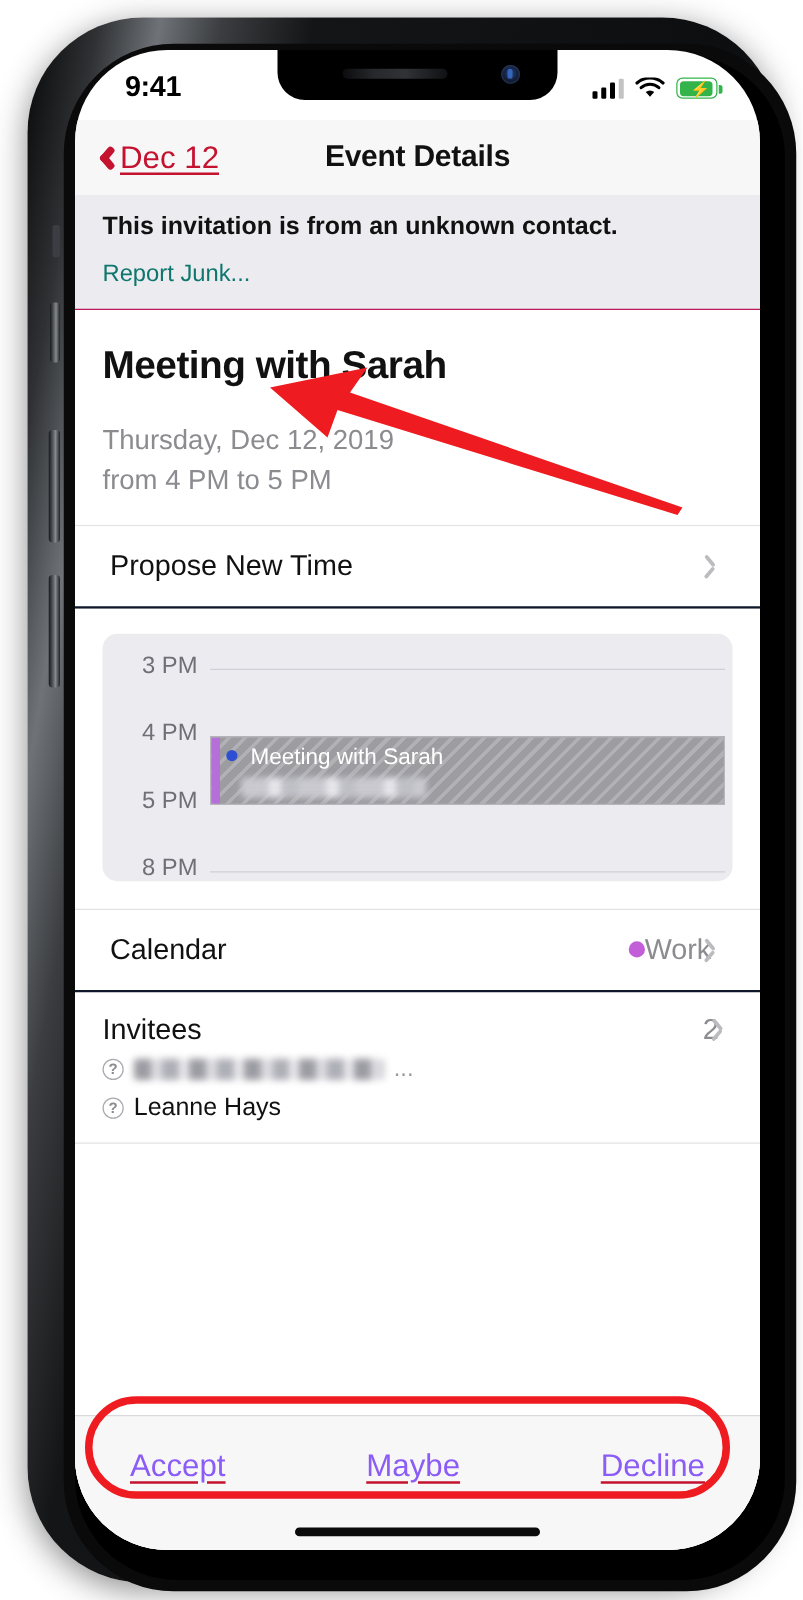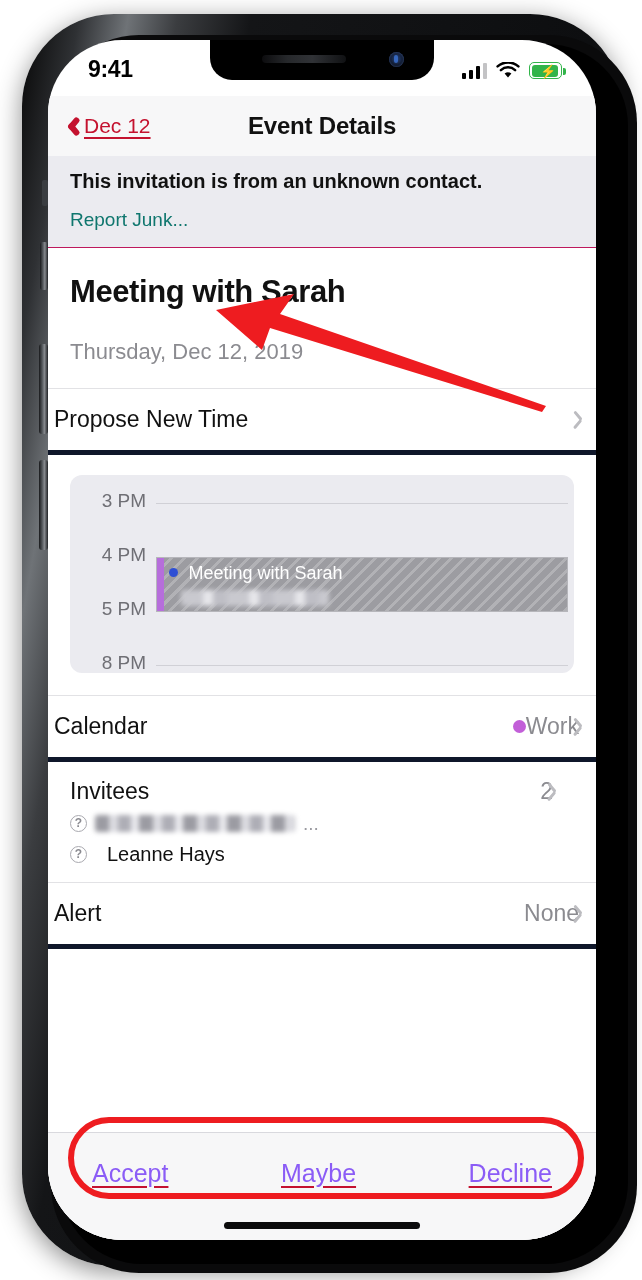--- a/index.html
+++ b/index.html
@@ -37,21 +37,21 @@
   .btn-hw { position: absolute; background: linear-gradient(90deg,#17181a,#5c6064 40%,#86898d 60%,#202225); border-radius: 3px; }
   .btn-mute  { left: 18px; top: 228px;  width: 8px; height: 48px; }
   .btn-volup { left: 17px; top: 330px;  width: 9px; height: 90px; }
   .btn-voldn { left: 17px; top: 446px;  width: 9px; height: 90px; }
   .btn-power { right: 17px; top: 388px; width: 9px; height: 132px;
                background: linear-gradient(270deg,#17181a,#5c6064 40%,#86898d 60%,#202225); }
   .frame-notch-edge { position:absolute; left:20px; top:166px; width:6px; height:26px; background:#3a3d41; border-radius:2px; }
 
   
   .screen {
-    position: absolute; left: 48px; top: 40px;
+    position: absolute; left: 60px; top: 40px;
     width: 548px; height: 1200px;
     border-radius: 74px;
     background: #ffffff;
     overflow: hidden;
   }
   
   .notch {
     position: absolute; left: 50%; transform: translateX(-50%); top: 0;
     width: 224px; height: 40px;
     background: #000;
@@ -114,21 +114,21 @@
     display: flex; align-items: center; gap: 5px; cursor: pointer;
   }
   .chev-back { width: 16px; height: 26px; position: relative; }
   .chev-back::before, .chev-back::after {
     content:""; position:absolute; left:4px; width: 5.5px; height: 14px;
     background:#c4122f; border-radius: 2.5px;
   }
   .chev-back::before { top: 0px;  transform: rotate(40deg);  transform-origin: bottom left; }
   .chev-back::after  { top: 13px; transform: rotate(-40deg); transform-origin: top left; }
   .nav-back-label {
-    font-size: 21px; color: #c4122f; text-decoration: underline;
+    font-size: 25px; color: #c4122f; text-decoration: underline;
     text-decoration-color: #c4122f; text-underline-offset: 4px;
   }
   .nav-title { font-size: 24px; font-weight: bold; color: #111; letter-spacing: -.2px; }
 
   
   .content {
     position: absolute; top: 116px; left: 0; width: 100%; bottom: 0;
     background: #fff;
   }
 
@@ -146,23 +146,23 @@
   .evt-phone { font-size: 23px; color: #c94a52; margin-top: 8px; display:flex; align-items:baseline; }
   .blur-bar {
     display:inline-block; height: 20px; border-radius: 3px; margin-left: 2px;
     background: repeating-linear-gradient(90deg,#f2a9b0 0px,#f2a9b0 9px,#f7c8cd 9px,#f7c8cd 18px,#eb939d 18px,#eb939d 26px);
     filter: blur(3.2px); opacity:.95;
   }
   .evt-when { margin-top: 26px; font-size: 22px; color: #8b8b90; line-height: 1.45; }
 
   
   .row {
-    min-height: 66px; padding: 0 6px;
+    min-height: 66px; padding: 0 28px;
     display: flex; align-items: center; justify-content: space-between;
-    border-bottom: 5px solid #0f172a; background:#fff; cursor: pointer;
+    border-bottom: 2px solid #0f172a; background:#fff; cursor: pointer;
   }
   .row-label { font-size: 23px; color: #111; }
   .row-right { display:flex; align-items:center; }
   .row-value { font-size: 23px; color: #8b8b90; }
   .chev {
     width: 11px; height: 19px; position: relative; flex: none;
   }
   .chev::before, .chev::after {
     content:""; position:absolute; left:1px; width: 3.2px; height: 10.5px;
     background:#bcbcc0; border-radius: 2px;
@@ -219,27 +219,27 @@
   .inv-texts { flex: 1; }
   .inv-label { font-size: 22px; color: #9a9aa0; }
   .inv-blur {
     margin-top: 5px; height: 18px; width: 235px; border-radius: 3px;
     background: repeating-linear-gradient(90deg,#8e8e96 0px,#8e8e96 16px,#d2d2d8 16px,#d2d2d8 26px,#a0a0a8 26px,#a0a0a8 40px,#e2e2e6 40px,#e2e2e6 50px);
     filter: blur(3px);
   }
 
   
   .invitees-block { border-bottom: 1px solid #e2e2e5; background:#fff; padding-bottom: 12px; }
-  .invitees-head { padding: 16px 32px 4px 22px; display:flex; align-items:center; justify-content:space-between; cursor:pointer; }
+  .invitees-head { padding: 16px 22px 4px 22px; display:flex; align-items:center; justify-content:space-between; cursor:pointer; }
   .invitee-line { padding: 4px 22px; display:flex; align-items:center; gap: 8px; }
   .q-badge {
     width: 17px; height: 17px; border-radius: 50%; border: 1.3px solid #a9a9af;
     color:#8b8b91; font-size: 12px; line-height: 15px; text-align:center; flex:none; font-weight:bold;
   }
-  .invitee-name { font-size: 20px; color: #111; margin-left: 12px; }
+  .invitee-name { font-size: 20px; color: #111; }
   .invitee-blur {
     height: 17px; width: 200px; border-radius:3px;
     background: repeating-linear-gradient(90deg,#9b9ba2 0px,#9b9ba2 14px,#dcdce1 14px,#dcdce1 23px,#aeaeb6 23px,#aeaeb6 36px,#e9e9ed 36px,#e9e9ed 44px);
     filter: blur(2.8px);
   }
   .invitee-ellipsis { font-size: 19px; color:#9a9aa0; }
 
   
   .actions {
     position: absolute; left: 0; bottom: 0; width: 100%; height: 108px;
@@ -324,20 +324,21 @@
 
       <div class="banner">
         <div class="banner-title">This invitation is from an unknown contact.</div>
         <div class="banner-link">Report Junk...</div>
       </div>
 
       <div class="evt-head">
         <div class="evt-title">Meeting with Sarah</div>
         <div class="evt-when">
           <div>Thursday, Dec 12, 2019</div>
+          <div>from 4 PM to 5 PM</div>
         </div>
       </div>
 
       <div class="row">
         <span class="row-label">Propose New Time</span>
         <span class="chev"></span>
       </div>
 
       <div class="tl-wrap">
         <div class="tl">
@@ -393,27 +394,20 @@
           <span class="q-badge">?</span>
           <span class="invitee-blur"></span>
           <span class="invitee-ellipsis">...</span>
         </div>
         <div class="invitee-line">
           <span class="q-badge">?</span>
           <span class="invitee-name">Leanne Hays</span>
         </div>
       </div>
 
-      <div class="row">
-        <span class="row-label">Alert</span>
-        <span class="row-right">
-          <span class="row-value">None</span>
-          <span class="chev"></span>
-        </span>
-      </div>
 
     </div>
 
     <div class="actions">
       <span class="action-link">Accept</span>
       <span class="action-link">Maybe</span>
       <span class="action-link">Decline</span>
       <span class="home-ind"></span>
     </div>
 

